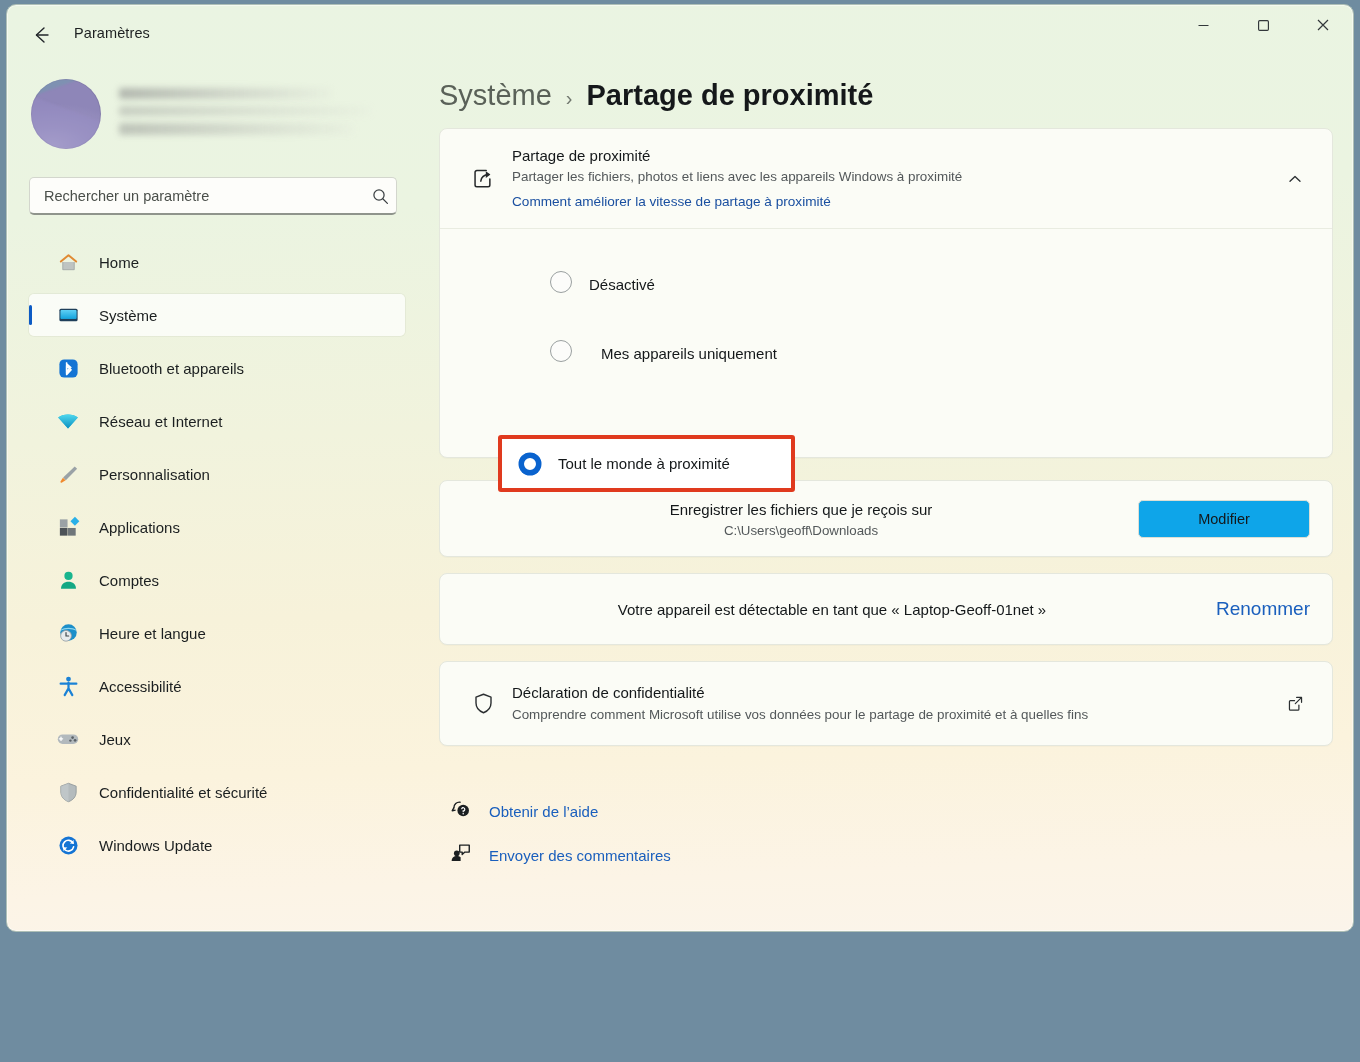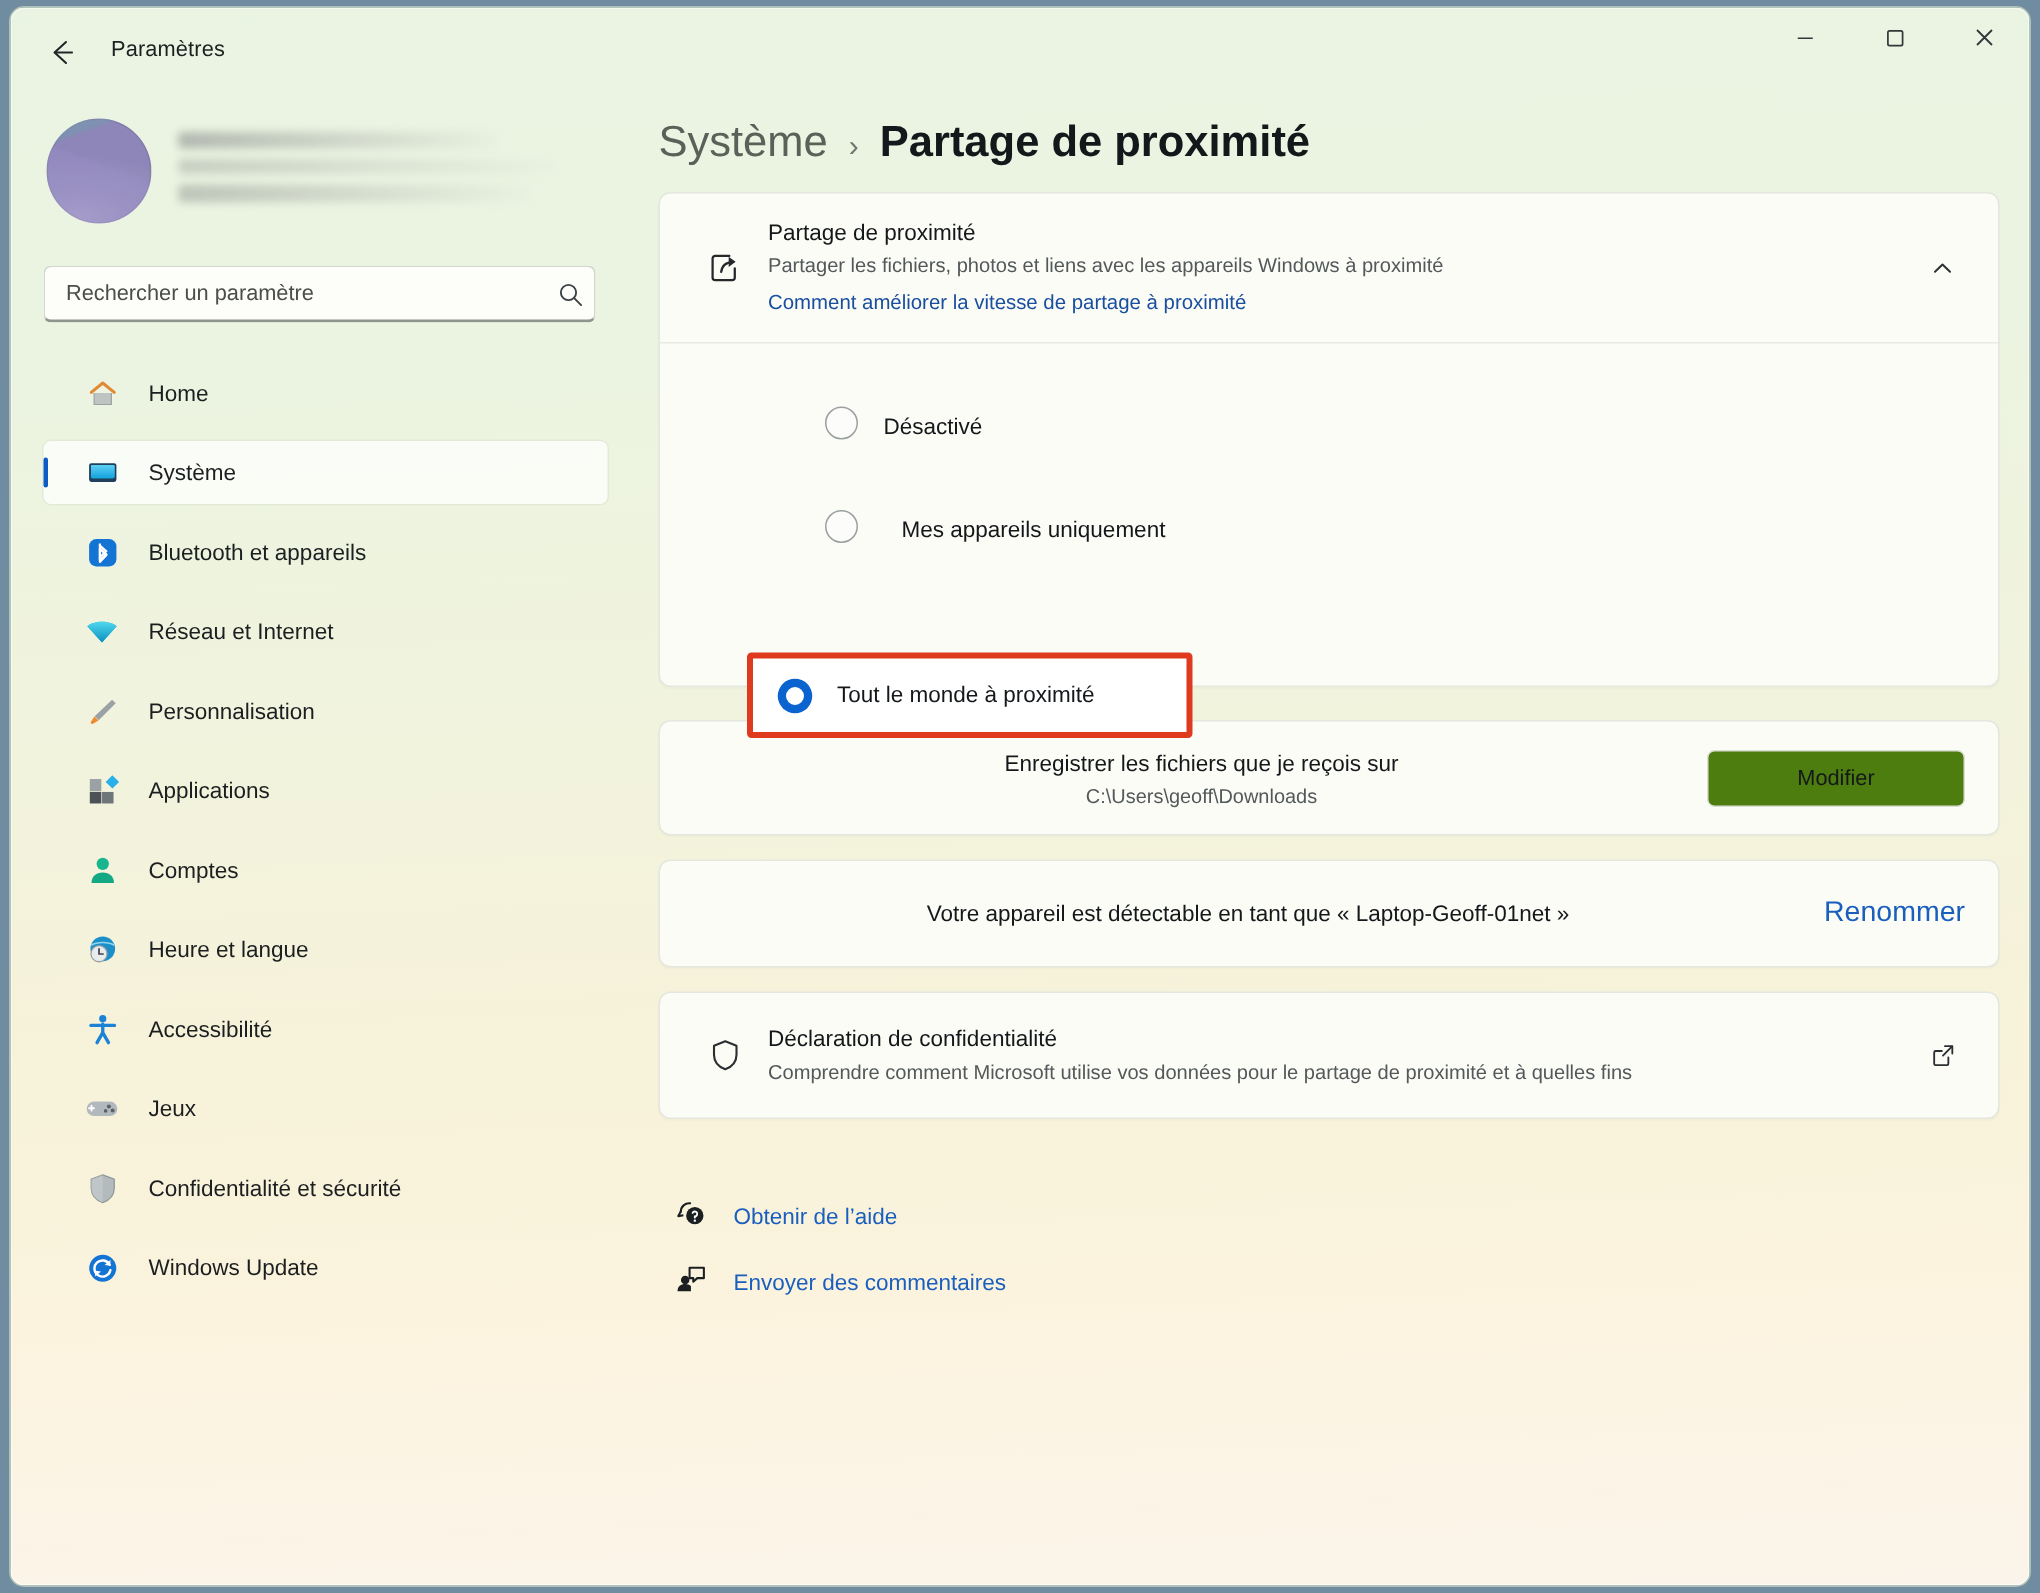--- a/index.html
+++ b/index.html
@@ -4,21 +4,21 @@
 <style>
   * { box-sizing: border-box; margin: 0; padding: 0; }
   html, body {
     width: 1360px; height: 1062px;
     font-family: "Liberation Sans", sans-serif;
     overflow: hidden;
     background: #6f8ca0;
   }
   .window {
     position: absolute; left: 6px; top: 4px;
-    width: 1348px; height: 1054px;
+    width: 1348px; height: 928px;
     border-radius: 10px;
     background: linear-gradient(178deg,
         #eaf4e2 0%,
         #ebf4e1 22%,
         #f1f3dd 45%,
         #f7f2da 64%,
         #fbf3dd 80%,
         #fcf4e6 92%,
         #fbf4ea 100%);
     border: 1px solid #aebfb6;
@@ -185,21 +185,21 @@
   .row-card {
     display:flex; align-items:center;
     padding: 18px 22px 18px 24px;
   }
   .rc-text { flex: 1; text-align: center; }
   .rc-title { font-size: 15px; color:#14181a; line-height:1.4; }
   .rc-sub { font-size: 13.3px; color:#53585a; margin-top: 3px; }
   .btn {
     min-width: 172px; height: 38px;
     border: 1px solid #dcdfd5; border-radius: 5px;
-    background: #4d7c0f;
+    background: #0ea5e9;
     font-family:"Liberation Sans", sans-serif;
     font-size: 14.5px; color:#14181a;
     cursor:pointer;
   }
   .link-action {
     font-size: 19px; color:#1a5fbd; cursor:pointer; padding-left: 16px;
   }
 
   .ext-ico { width: 30px; flex:0 0 30px; display:flex; align-items:center; justify-content:center; cursor:pointer;}
 

